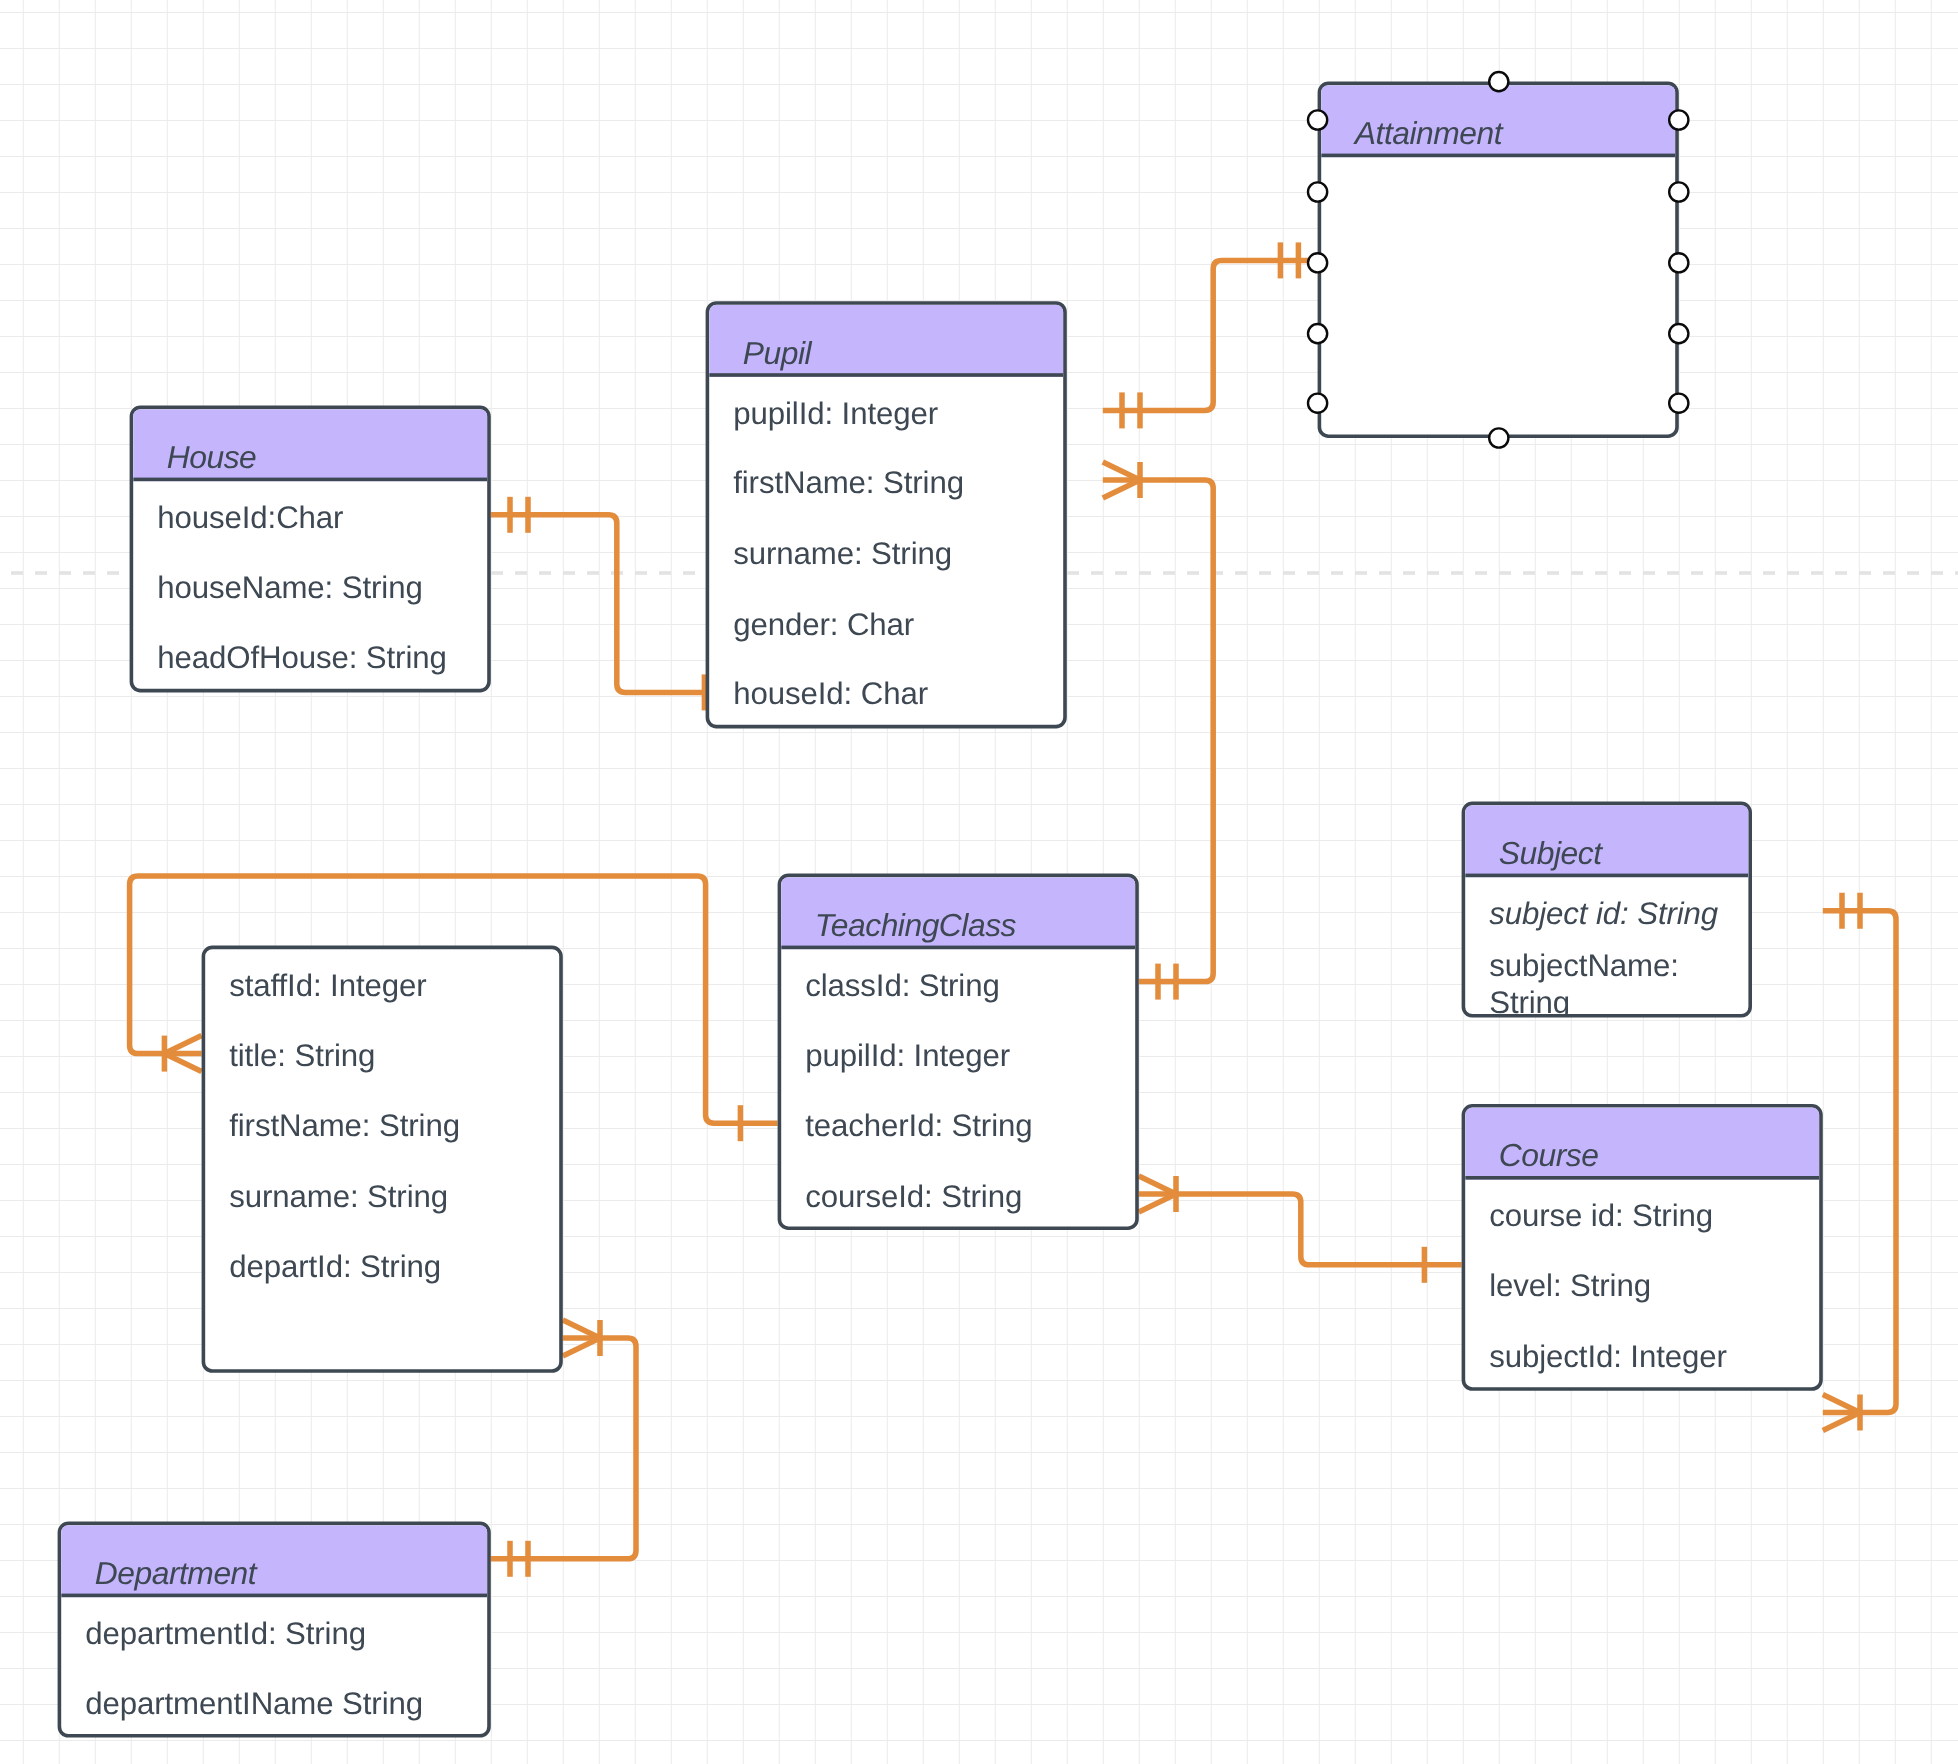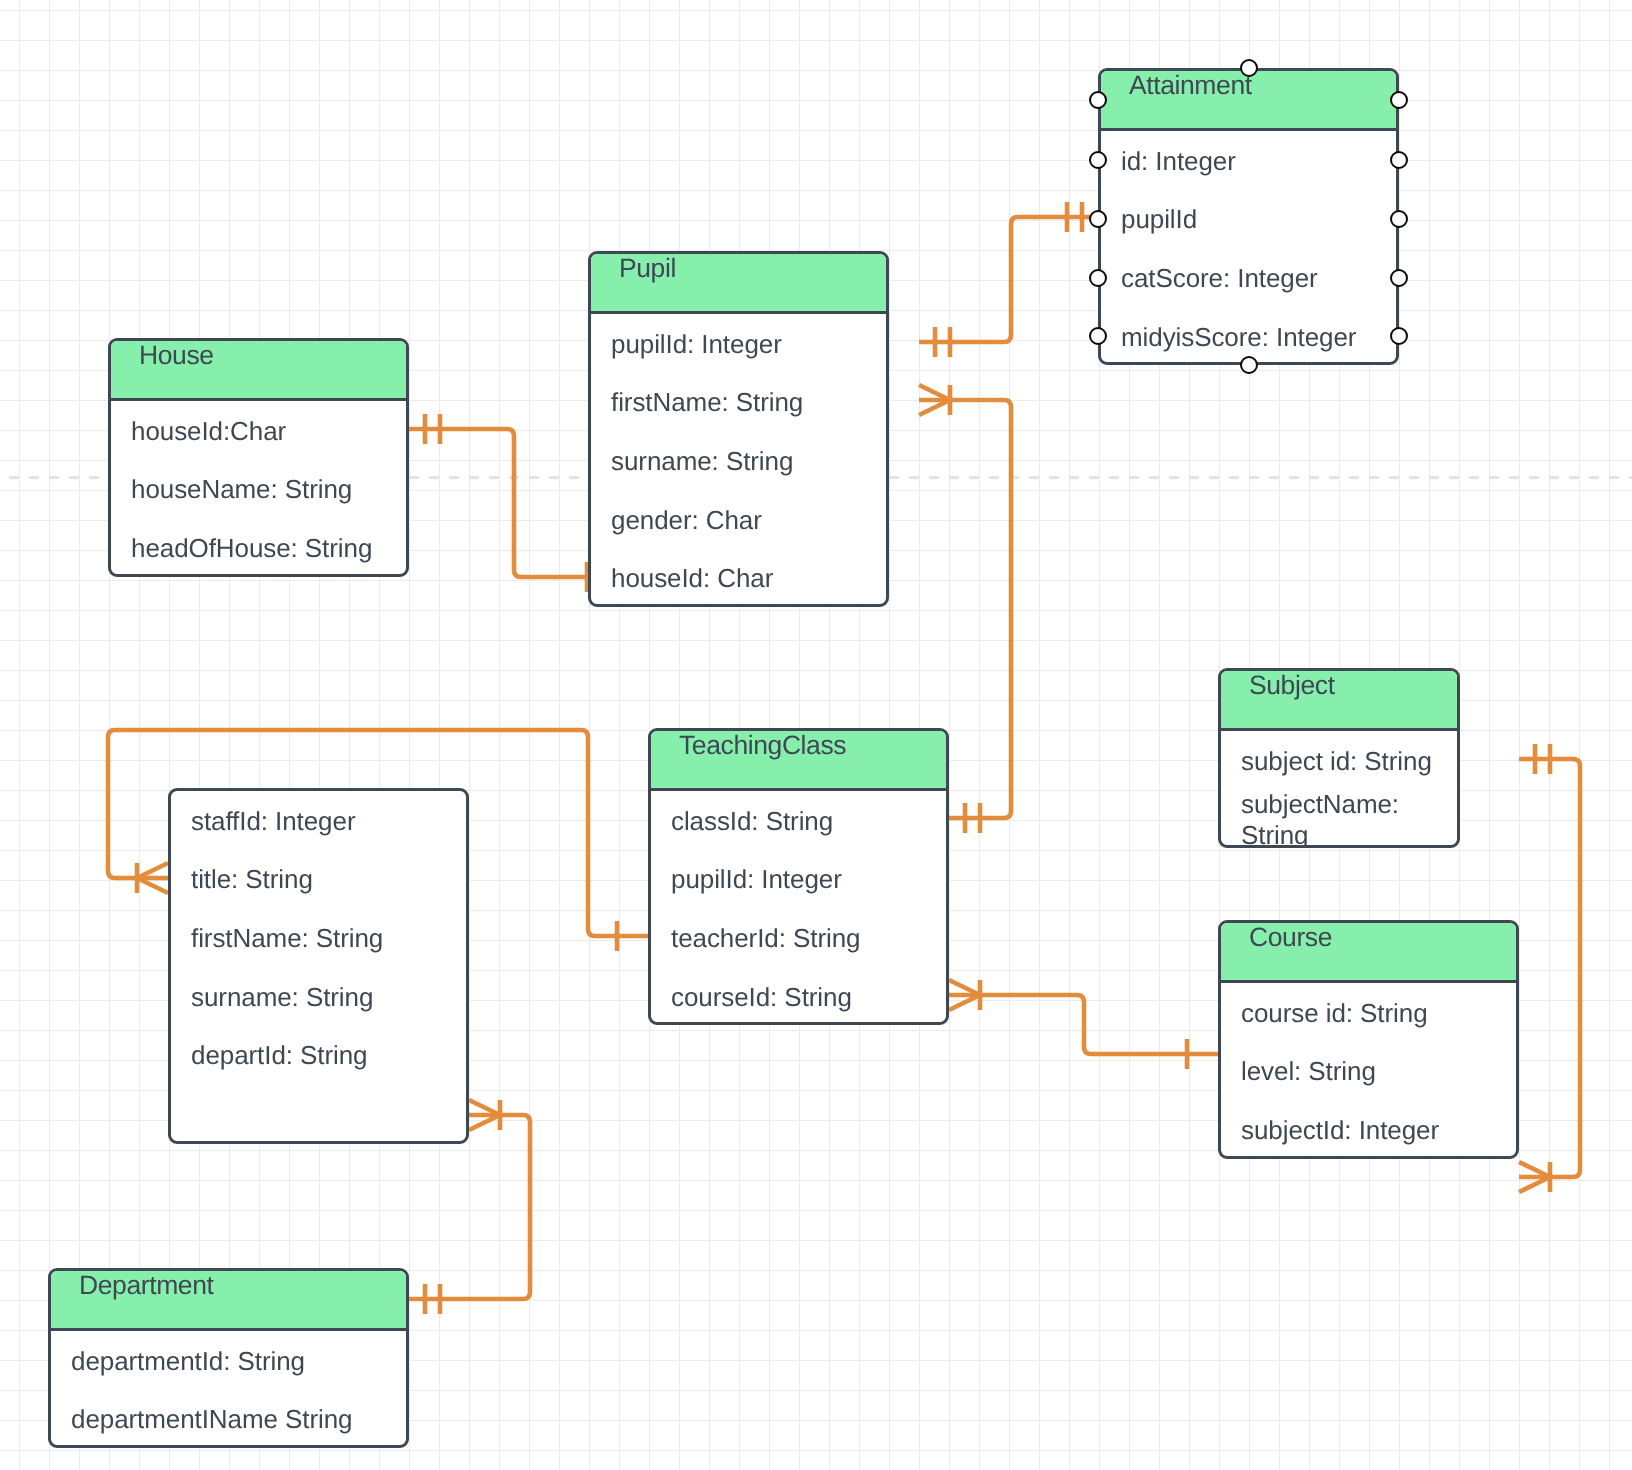--- a/index.html
+++ b/index.html
@@ -17,22 +17,22 @@
       linear-gradient(to bottom, #ebebeb 1px, transparent 1px);
     background-size:30px 30px;
     background-position:19px 10px;
   }
   #guide{position:absolute;left:0;right:0;height:3px;
     background-image:repeating-linear-gradient(to right,transparent 0,transparent 9px,#e3e3e3 9px,#e3e3e3 19px);background-size:20px 100%;}
   svg#edges{position:absolute;left:0;top:0;width:1632px;height:1470px;overflow:visible;}
   .entity{position:absolute;box-sizing:border-box;
     border:3px solid #3e4853;border-radius:9px;background:#ffffff;
     overflow:hidden;}
-  .ent-header{height:60px;background:#86efac;border-bottom:3px solid #3e4853;
-    display:flex;align-items:flex-start;padding-left:28px;box-sizing:border-box;}
+  .ent-header{height:60px;background:#c4b5fd;border-bottom:3px solid #3e4853;
+    display:flex;align-items:flex-end;padding-left:28px;box-sizing:border-box;font-style:italic;}
   .ent-title{font-size:26.5px;color:#3e4853;letter-spacing:-0.4px;position:relative;top:-1px;transform:translateZ(0);}
   .ent-rows{display:flex;flex-direction:column;}
   .ent-row{display:flex;align-items:center;padding-left:20px;box-sizing:border-box;}
   .ent-attr{font-size:26px;color:#3e4853;letter-spacing:-0.08px;position:relative;top:1px;transform:translateZ(0);}
   .handle{position:absolute;width:18px;height:18px;border-radius:50%;
     background:#fff;border:2.6px solid #0a0a0a;box-sizing:border-box;}
 </style>
 </head>
 <body>
 
@@ -120,34 +120,20 @@
           <line x1="1519" y1="1162" x2="1550" y2="1177" stroke="#E28C3C" stroke-width="4.6"></line>
           <line x1="1519" y1="1192" x2="1550" y2="1177" stroke="#E28C3C" stroke-width="4.6"></line>
         </g>
       </g>
     </svg>
   <div id="entities">
       <div class="entity" style="left: 1098px; top: 68px; width: 301px; height: 297.4px;">
         <div class="ent-header">
           <span class="ent-title">Attainment</span>
         </div>
-        <div class="ent-rows">
-          <div class="ent-row" style="height: 58.6px;">
-            <span class="ent-attr">id: Integer</span>
-          </div>
-          <div class="ent-row" style="height: 58.6px;">
-            <span class="ent-attr">pupilId</span>
-          </div>
-          <div class="ent-row" style="height: 58.6px;">
-            <span class="ent-attr">catScore: Integer</span>
-          </div>
-          <div class="ent-row" style="height: 58.6px;">
-            <span class="ent-attr">midyisScore: Integer</span>
-          </div>
-        </div>
       </div>
       <div class="handle" style="left: 1089px; top: 90.5px;"></div>
       <div class="handle" style="left: 1390px; top: 90.5px;"></div>
       <div class="handle" style="left: 1089px; top: 151.3px;"></div>
       <div class="handle" style="left: 1390px; top: 151.3px;"></div>
       <div class="handle" style="left: 1089px; top: 209.9px;"></div>
       <div class="handle" style="left: 1390px; top: 209.9px;"></div>
       <div class="handle" style="left: 1089px; top: 268.5px;"></div>
       <div class="handle" style="left: 1390px; top: 268.5px;"></div>
       <div class="handle" style="left: 1089px; top: 327.1px;"></div>
@@ -190,21 +176,21 @@
           <div class="ent-row" style="height: 58.6px;">
             <span class="ent-attr">headOfHouse: String</span>
           </div>
         </div>
       </div>
       <div class="entity" style="left: 1218px; top: 668px; width: 242px; height: 180.2px;">
         <div class="ent-header">
           <span class="ent-title">Subject</span>
         </div>
         <div class="ent-rows">
-          <div class="ent-row" style="height: 58.6px;">
+          <div class="ent-row" style="height: 58.6px; font-style: italic;">
             <span class="ent-attr">subject id: String</span>
           </div>
           <div class="ent-row" style="height: 58.6px;">
             <span class="ent-attr">subjectName: String</span>
           </div>
         </div>
       </div>
       <div class="entity" style="left: 648px; top: 728px; width: 301px; height: 297.4px;">
         <div class="ent-header">
           <span class="ent-title">TeachingClass</span>

